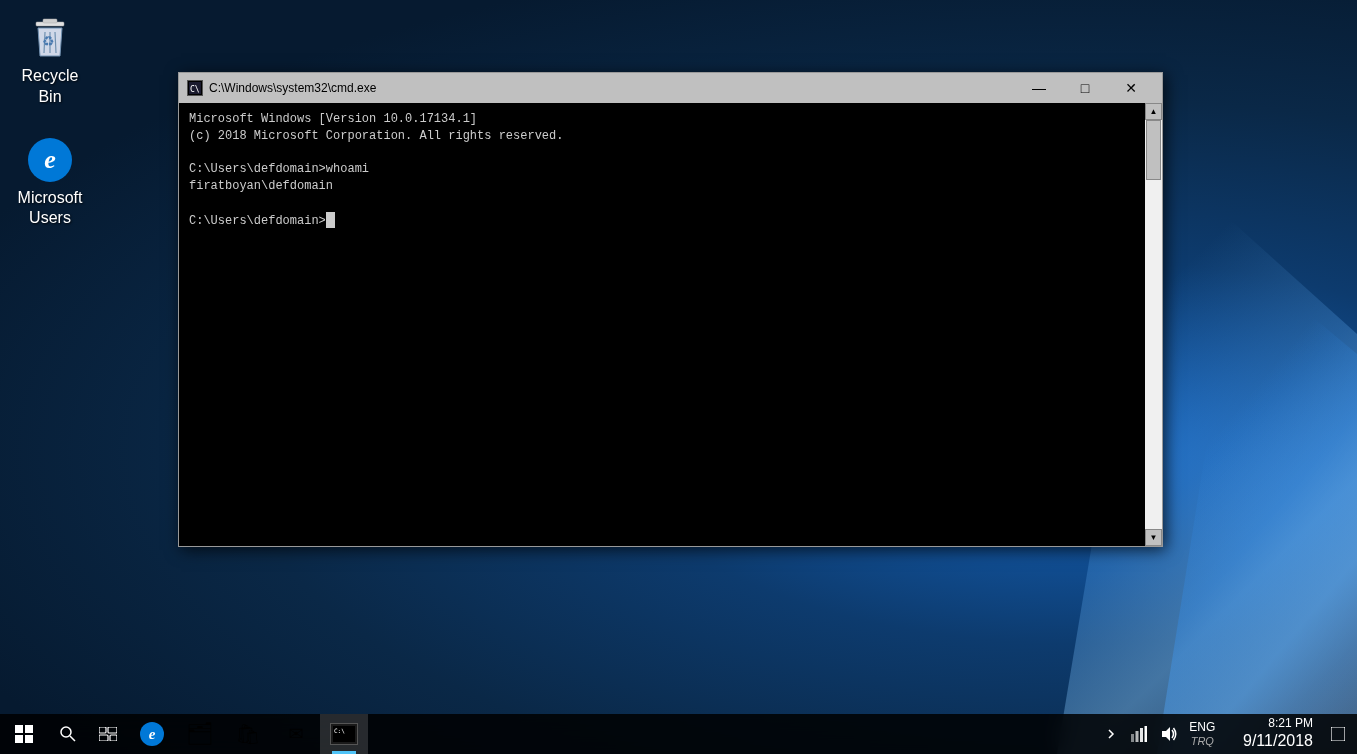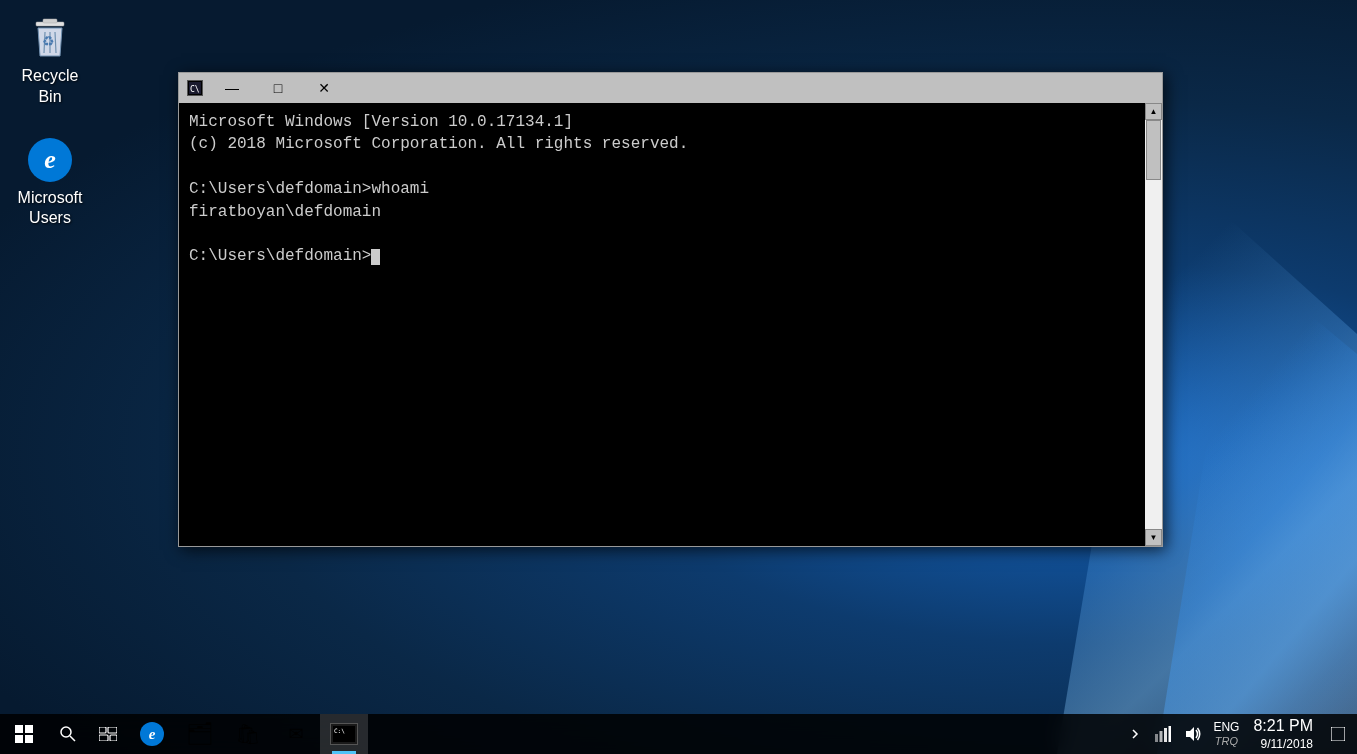--- a/index.html
+++ b/index.html
@@ -169,21 +169,21 @@
     .cmd-terminal {
       flex: 1;
       background: #000000;
       padding: 8px 10px;
       overflow: hidden;
       position: relative;
     }
 
     .cmd-text {
       font-family: 'Courier New', Consolas, monospace;
-      font-size: 16px;
+      font-size: 12px;
       color: #cccccc;
       line-height: 1.4;
       white-space: pre;
     }
 
     .cursor {
       display: inline-block;
       width: 9px;
       height: 16px;
       background: #cccccc;
@@ -380,27 +380,28 @@
       display: flex;
       flex-direction: column;
       align-items: flex-end;
       justify-content: center;
       padding: 0 8px;
       cursor: pointer;
       height: 40px;
     }
 
     .clock-time {
+      font-size: 12px;
+      color: white;
+      line-height: 1.3;
+      margin-left: 39px;
+    }
+
+    .clock-date {
       font-size: 16px;
-      color: white;
-      line-height: 1.3;
-    }
-
-    .clock-date {
-      font-size: 12px;
       color: white;
       line-height: 1.3;
     }
 
     .tray-notifications {
       width: 30px;
       height: 40px;
       display: flex;
       align-items: center;
       justify-content: center;
@@ -502,20 +503,21 @@
   </div>
 
   <div class="cmd-window">
     <div class="cmd-titlebar">
       <div class="cmd-titlebar-icon">
         <svg viewBox="0 0 12 12">
           <rect width="12" height="12" fill="#1a1a2e"></rect>
           <text x="1" y="10" font-size="8" fill="white" font-family="monospace">C\</text>
         </svg>
       </div>
+      <span class="cmd-title-text">C:\Windows\system32\cmd.exe</span>
       <div class="cmd-controls">
         <button class="cmd-btn">—</button>
         <button class="cmd-btn">□</button>
         <button class="cmd-btn close">✕</button>
       </div>
     </div>
 
     <div class="cmd-content">
       <div class="cmd-terminal">
         <div class="cmd-text"><span>Microsoft Windows [Version 10.0.17134.1]</span>

